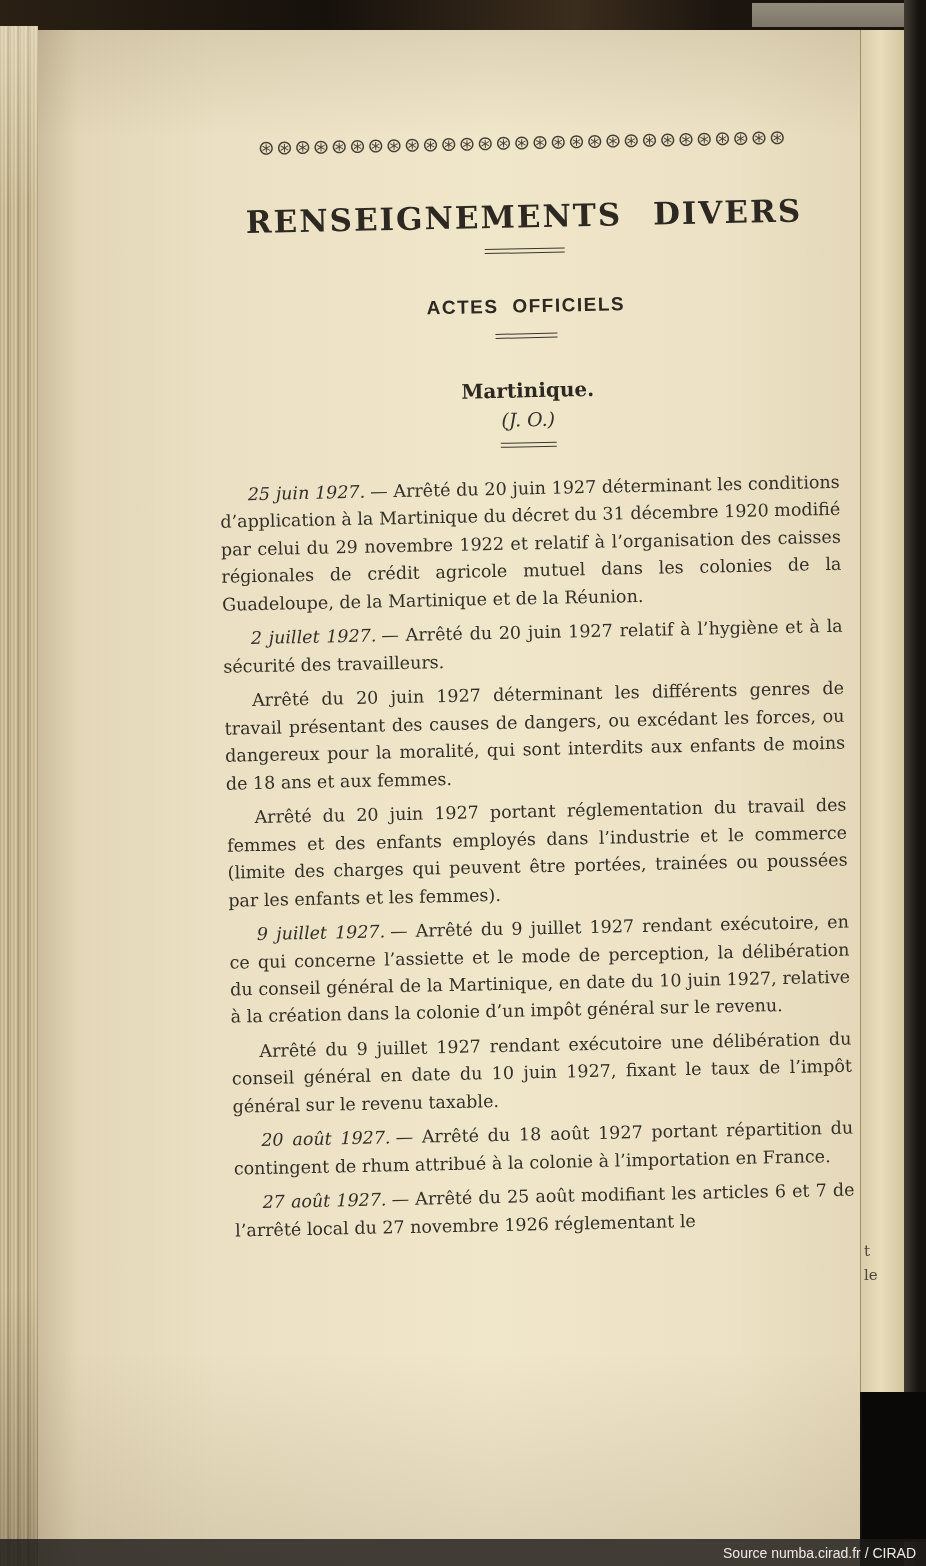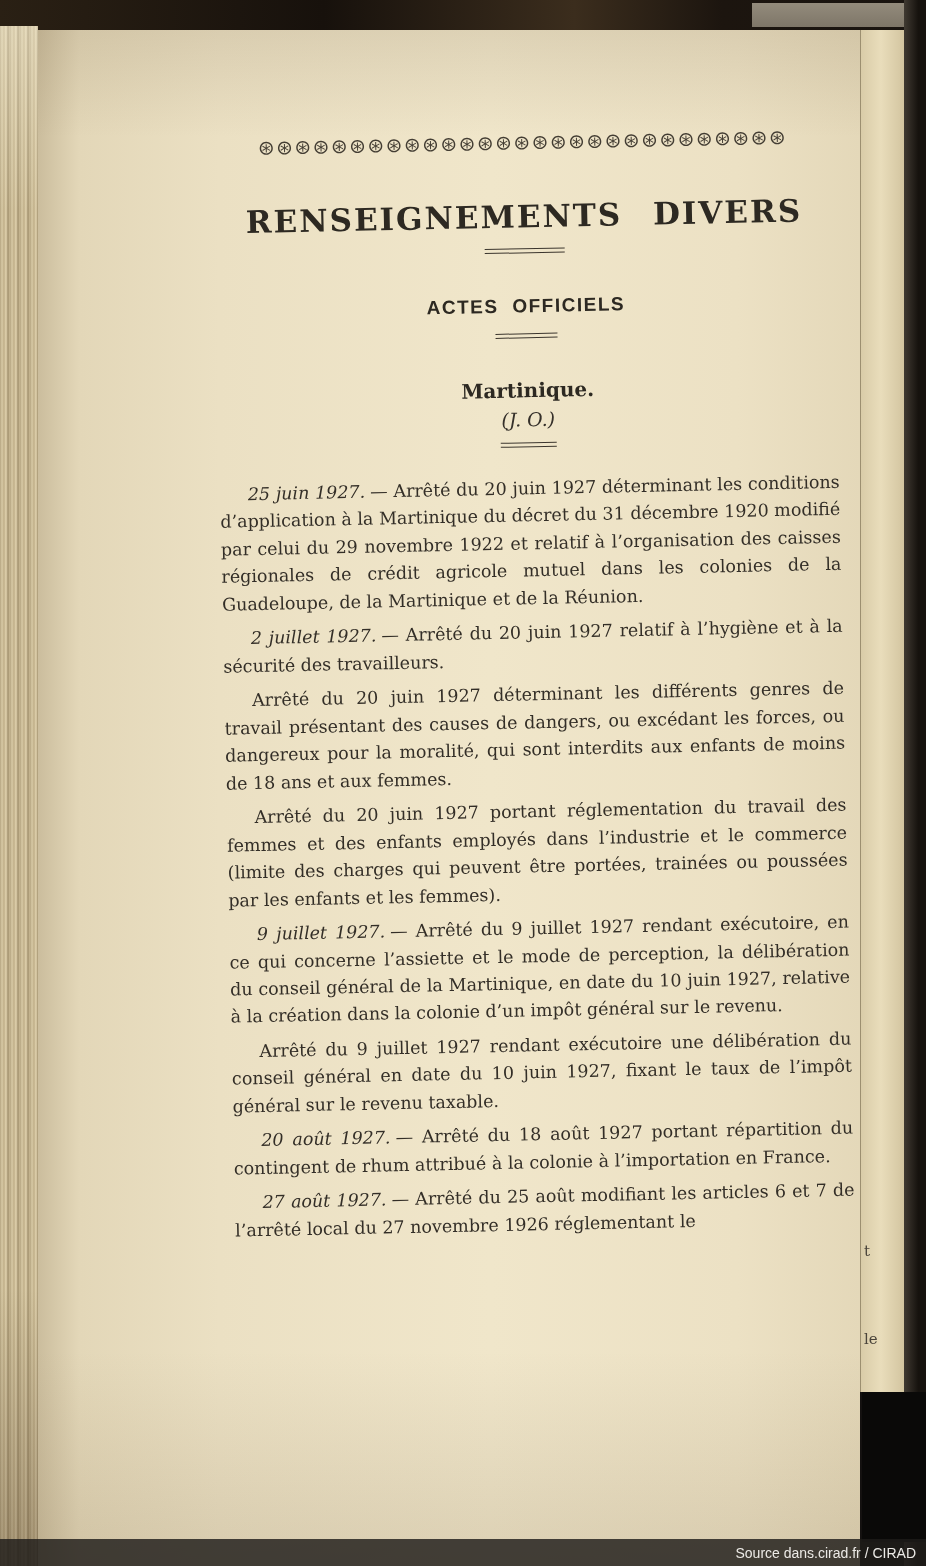--- a/index.html
+++ b/index.html
@@ -93,21 +93,21 @@
   
   .right-page{
     position:absolute;left:860px;top:30px;width:44px;height:1362px;
     border-left:1px solid #9c8f70;
     background:linear-gradient(90deg,#d9cca8,#e9ddbb 45%,#d2c49f);
   }
   .right-page .frag{
     position:absolute;left:3px;font-size:15px;color:#4a443a;font-family:"DejaVu Serif",serif;
   }
   .frag1{top:1212px;}
-  .frag2{top:1300px;}
+  .frag2{top:1236px;}
   .right-dark{
     position:absolute;left:904px;top:0;width:22px;height:1566px;
     background:linear-gradient(90deg,#403a32,#16120e 65%);
   }
   .corner-black{
     position:absolute;left:862px;top:1392px;width:64px;height:150px;
     background:#0a0908;
   }
 
   
@@ -164,16 +164,16 @@
   </div>
 
   <div class="right-page">
     <span class="frag frag1">t</span>
     <span class="frag frag2">le</span>
   </div>
   <div class="right-dark"></div>
   <div class="corner-black"></div>
 
   <div class="footer">
-    <span>Source dans.cirad.fr / CIRAD</span>
+    <span>Source numba.cirad.fr / CIRAD</span>
   </div>
 
 </div>
 
 </body></html>

